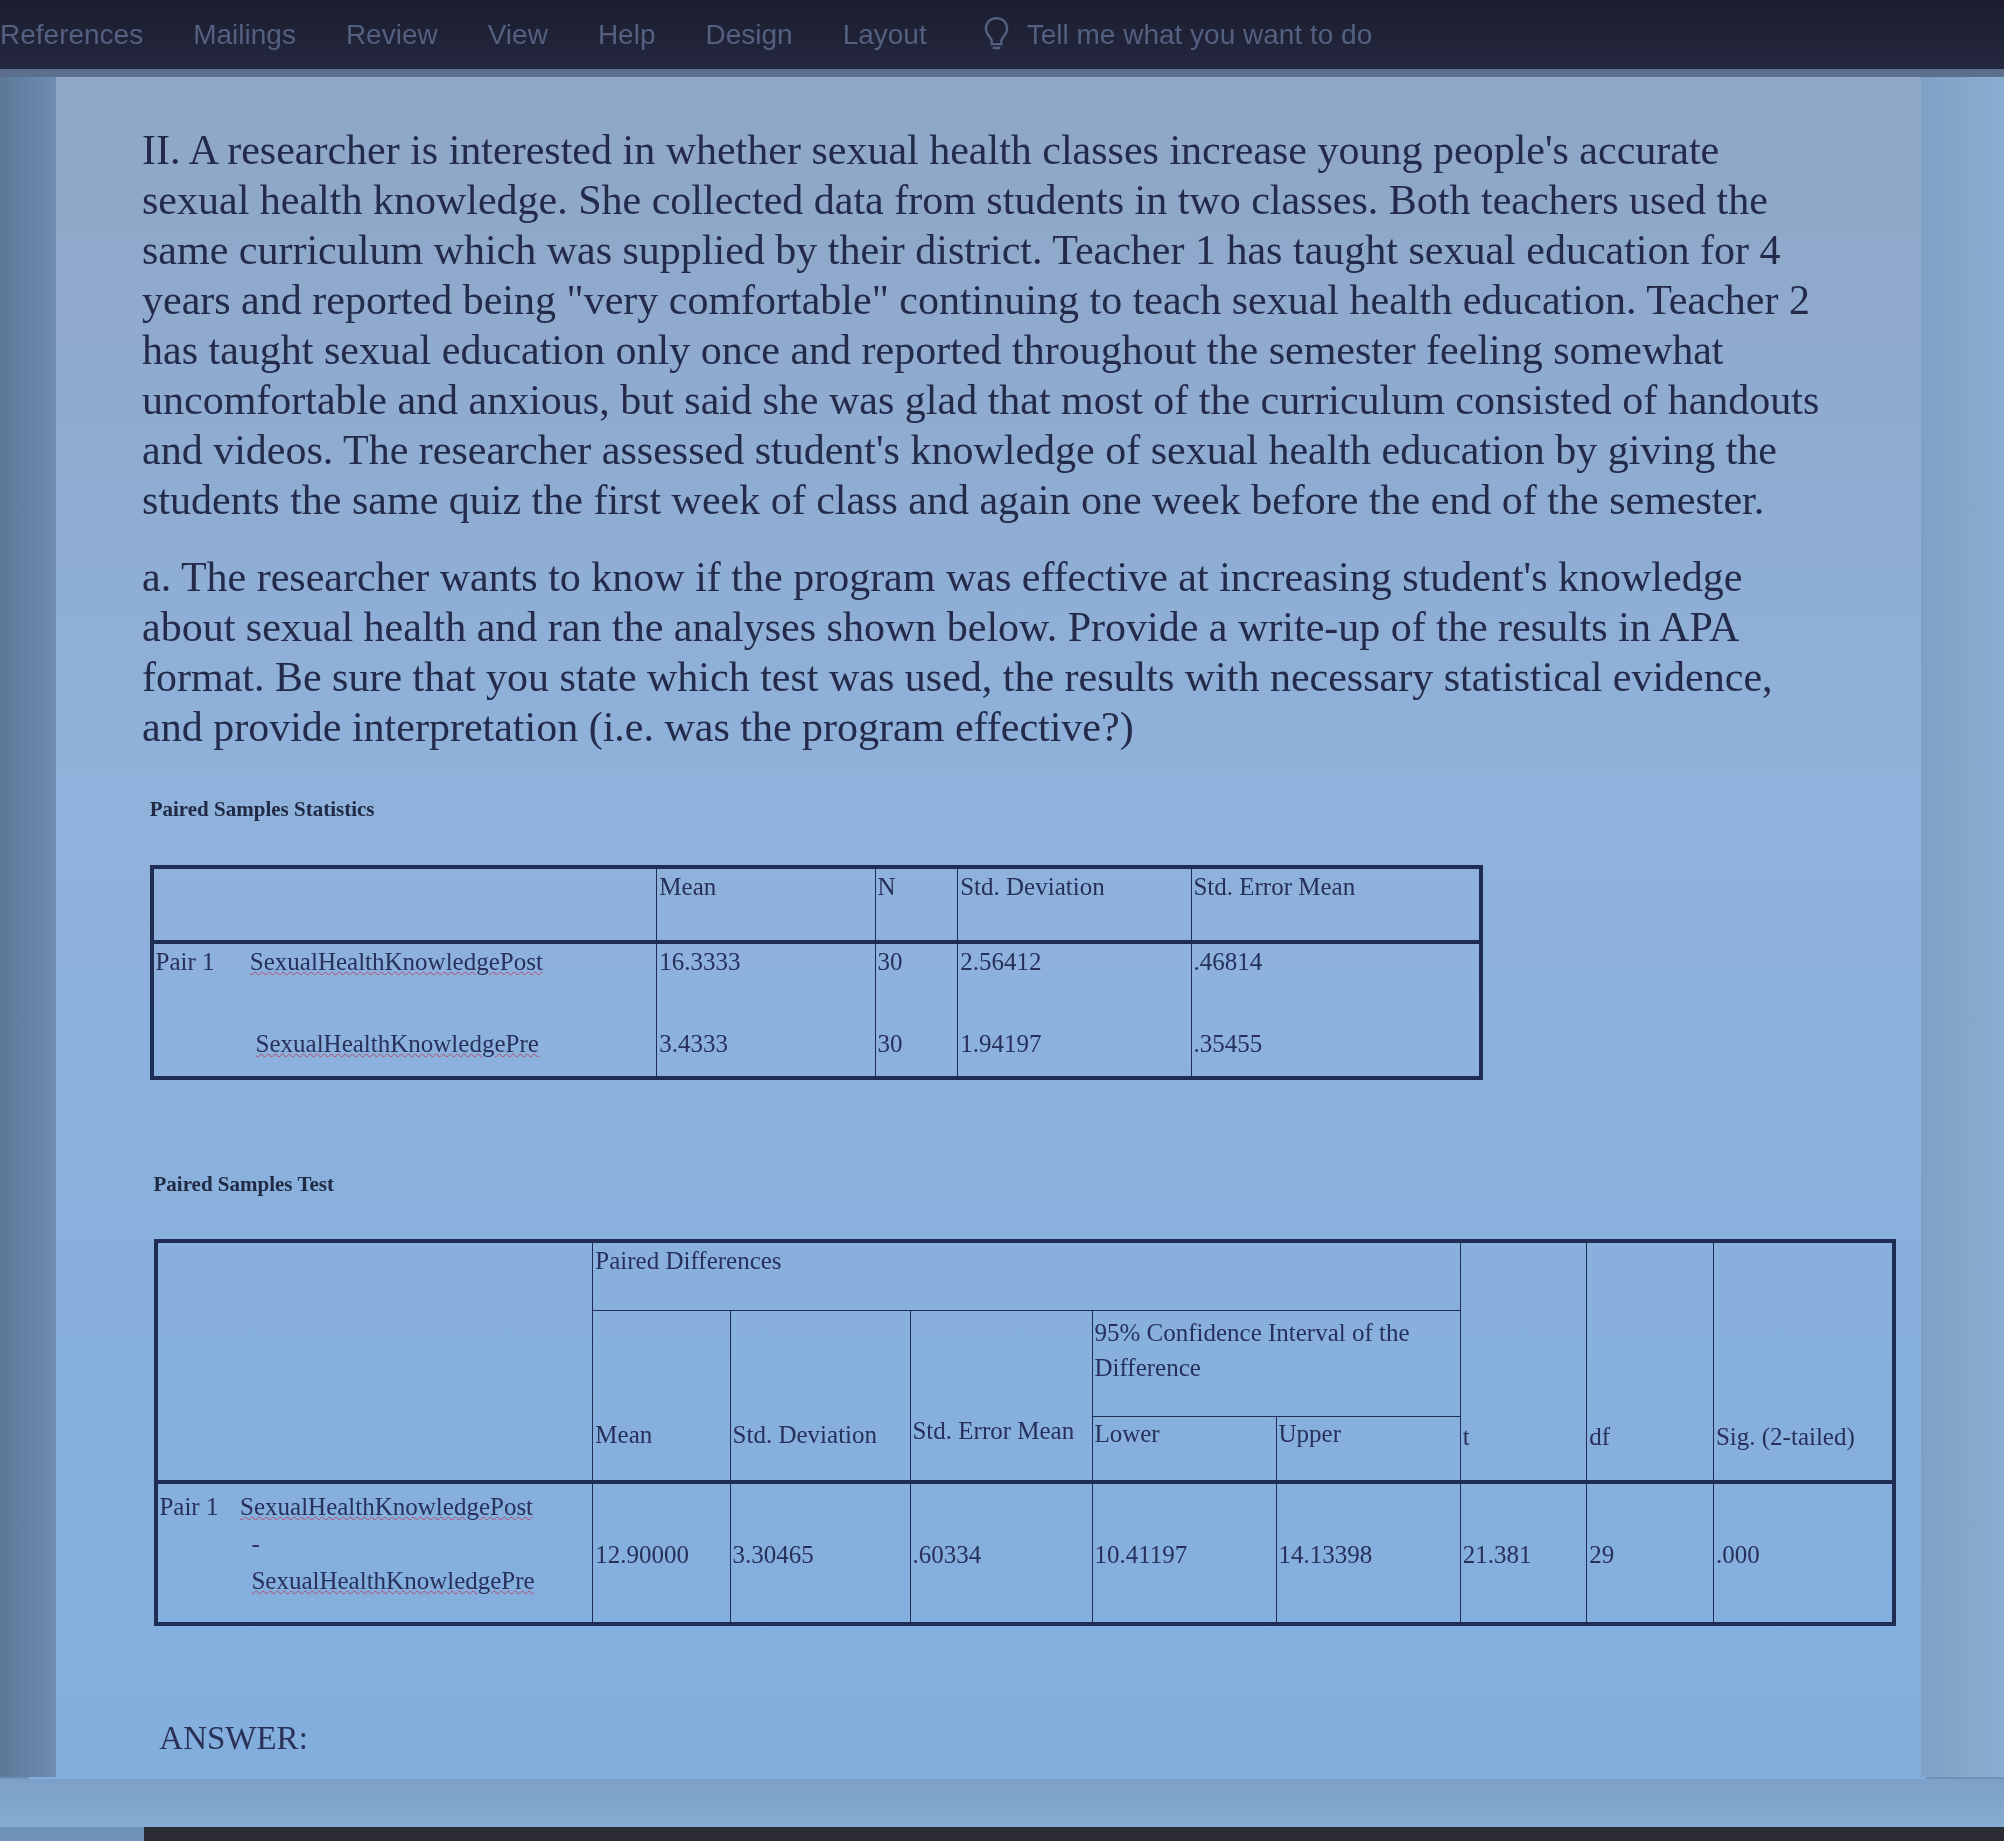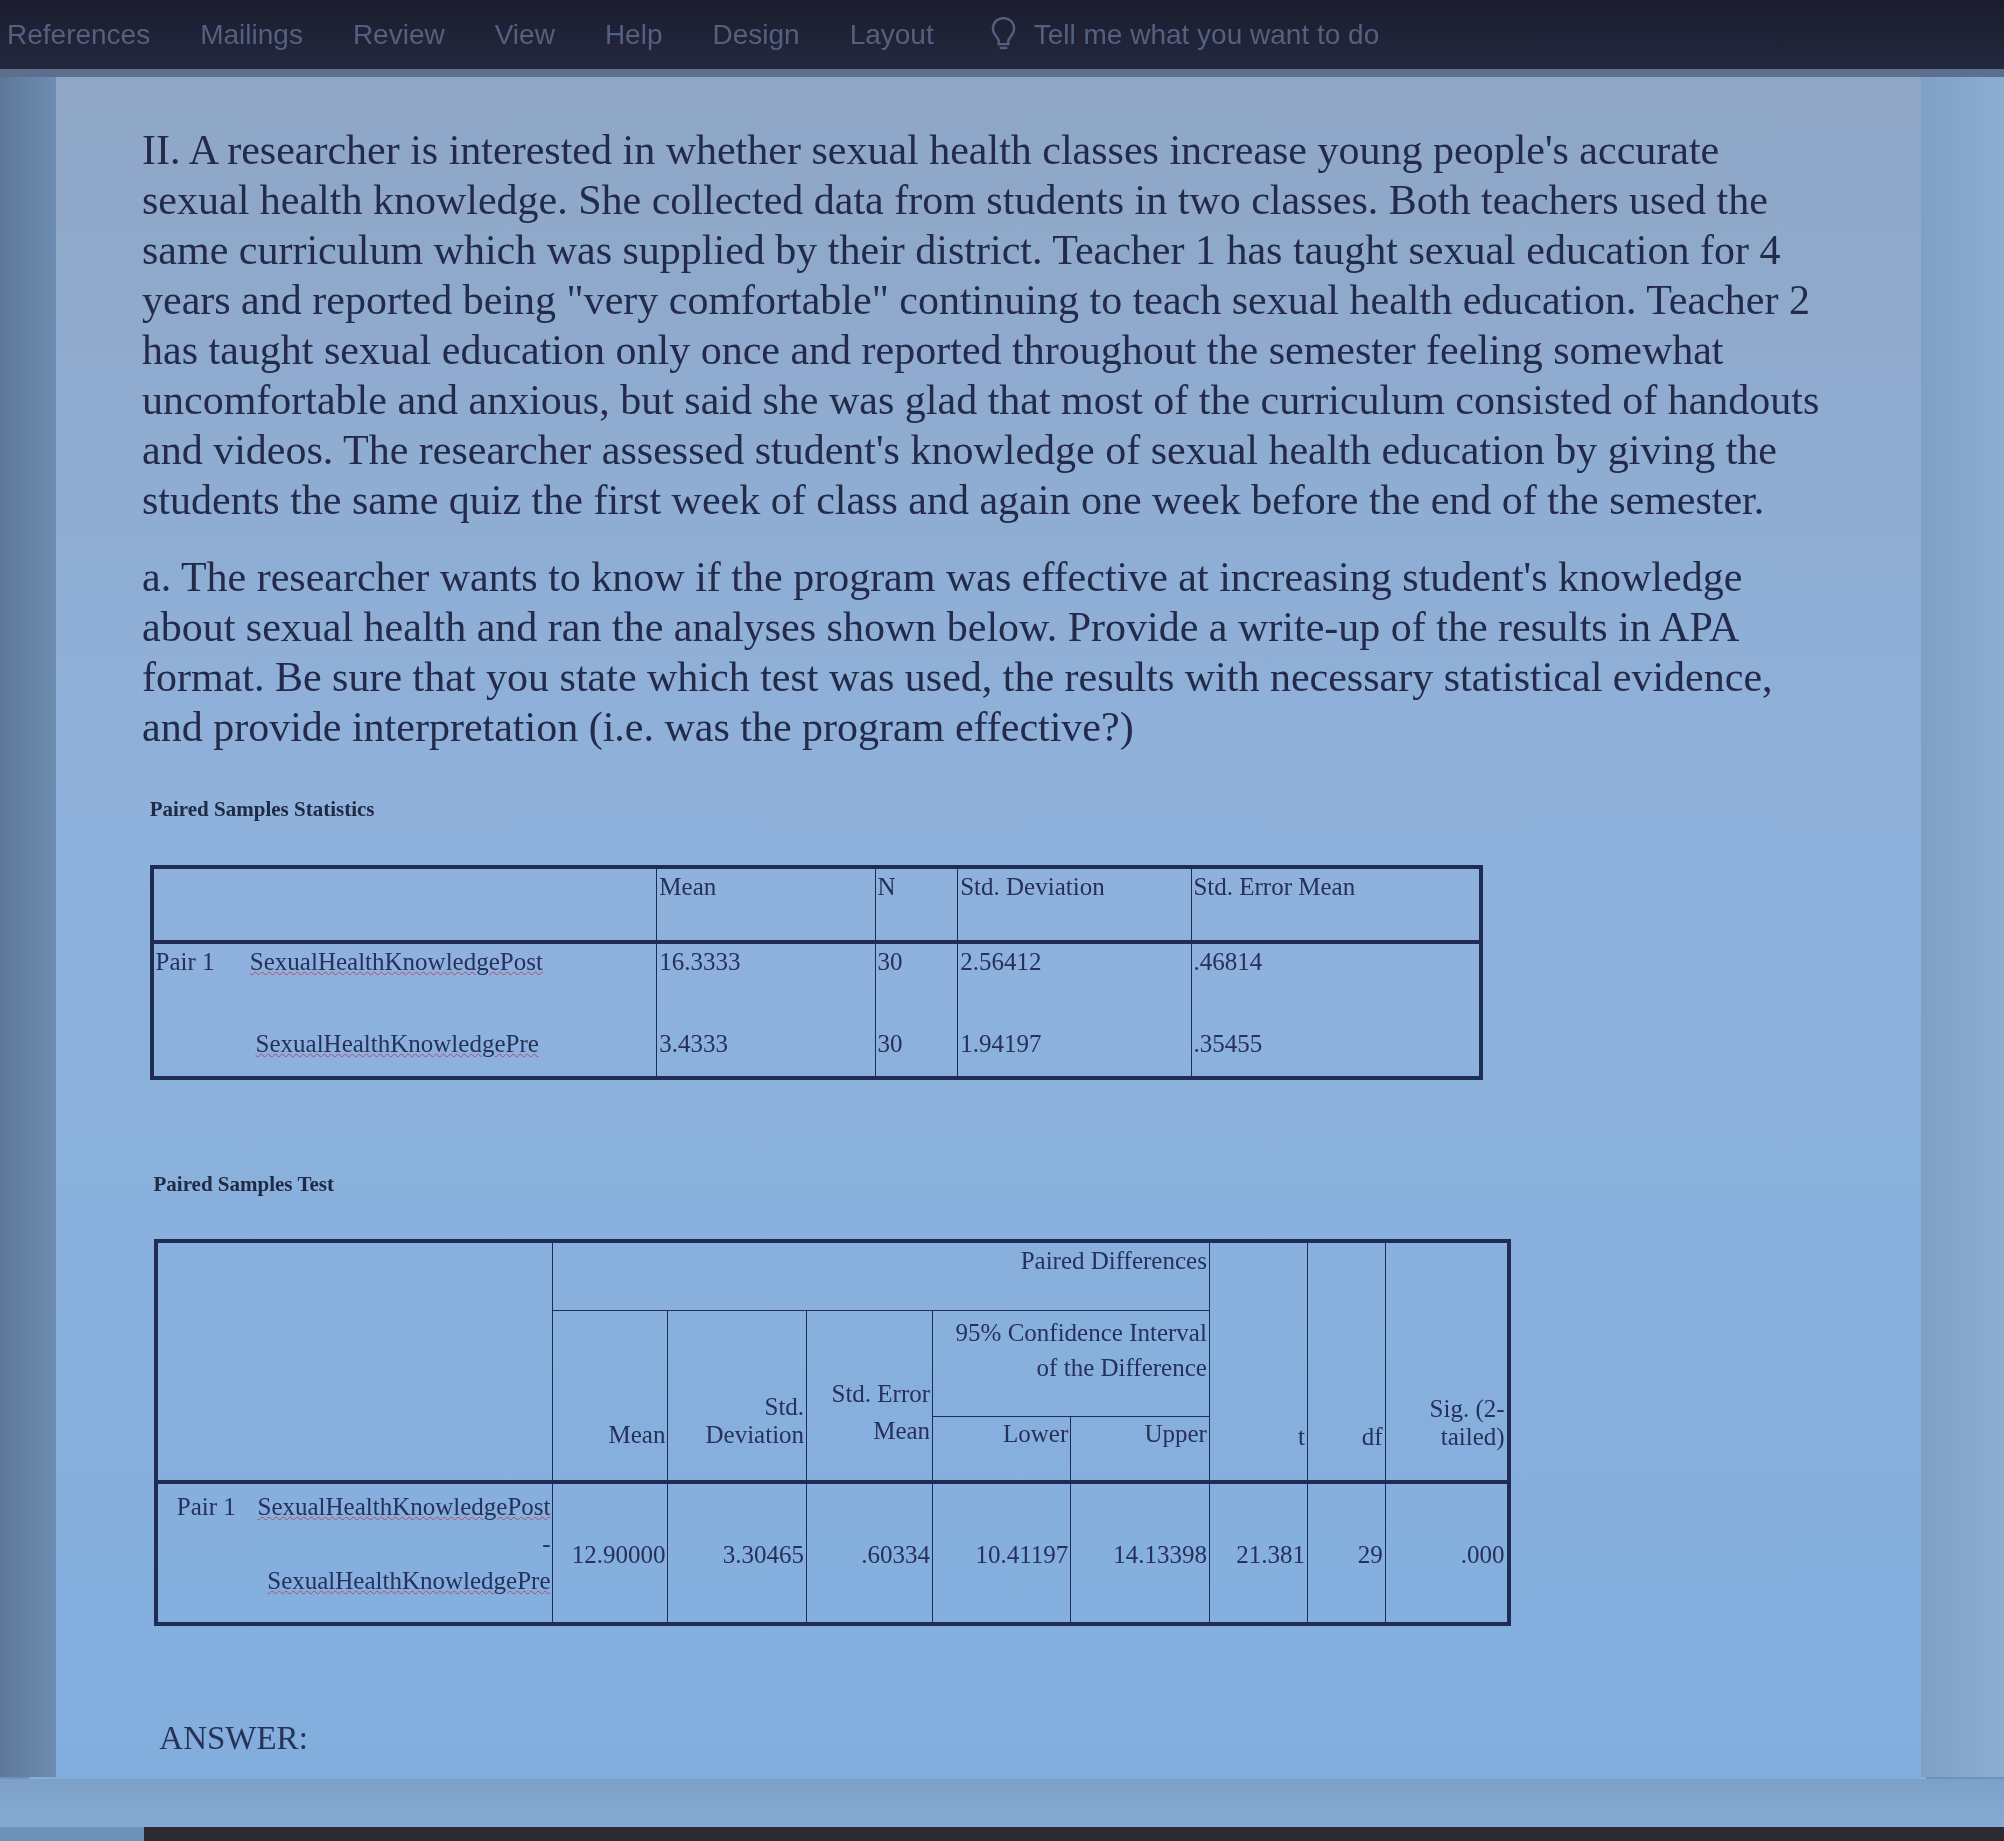--- a/index.html
+++ b/index.html
@@ -9,21 +9,21 @@
     font-family: "Liberation Serif", serif;
   }
   .ribbon {
     position: absolute; left: 0; top: 0; width: 2004px; height: 69px;
     background: linear-gradient(#1b1d2e, #24283f);
     display: flex; align-items: center;
     font-family: "Liberation Sans", sans-serif;
     font-size: 28px; color: #54607f;
   }
   .ribbon .tab { margin-right: 50px; cursor: pointer; }
-  .ribbon .tab:first-child { margin-left: 7px; }
+  .ribbon .tab:first-child { margin-left: 0; }
   .ribbon .tell { display: flex; align-items: center; margin-left: 7.7px; cursor: text; }
   .ribbon .tell svg { margin-right: 17.3px; }
   .below-ribbon {
     position: absolute; left: 0; top: 69px; width: 2004px; height: 7.7px; background: #5c6f8d;
   }
   .left-gutter {
     position: absolute; left: 0; top: 77px; width: 56px; height: 1700px;
     background: linear-gradient(90deg, #5d7898, #6e8db2);
   }
   .right-gutter {
@@ -47,21 +47,21 @@
   .tbl-title { font-weight: bold; font-size: 21px; color: #202a44; }
   table.spss { border-collapse: collapse; font-size: 25px; color: #27305a; }
   table.spss td { border: 1.9px solid #1f2d55; vertical-align: top; padding: 3.8px 1.9px 0 1.9px; margin-top: 40px; }
   .var { text-decoration: underline wavy #b44b6a; text-decoration-thickness: 1px; }
   .t1 { position: absolute; left: 7.7px; top: 740px; }
   .t1 table { width: 1333px; border: 4.8px solid #1f2d55; }
   .t1 .hdr td { height: 67px; border-bottom: 4.8px solid #1f2d55; }
   .t1 .r1 td { height: 69px; }
   .t1 .r2 td { height: 46px; padding-top: 13.4px; }
   .t2 { position: absolute; left: 11.5px; top: 1114px; }
-  .t2 table { width: 1357px; border: 4.8px solid #1f2d55; text-align: right; }
+  .t2 table { width: 1742px; border: 4.8px solid #1f2d55; }
   .answer { position: absolute; left: 17.3px; top: 1595px; font-size: 33px; color: #2a3156; }
 </style>
 </head>
 <body>
 
 <div class="page"></div>
 <div class="left-gutter"></div>
 <div class="right-gutter"></div>
 <div class="bottom-strip"></div>
 <div class="bottom-bar"></div>

